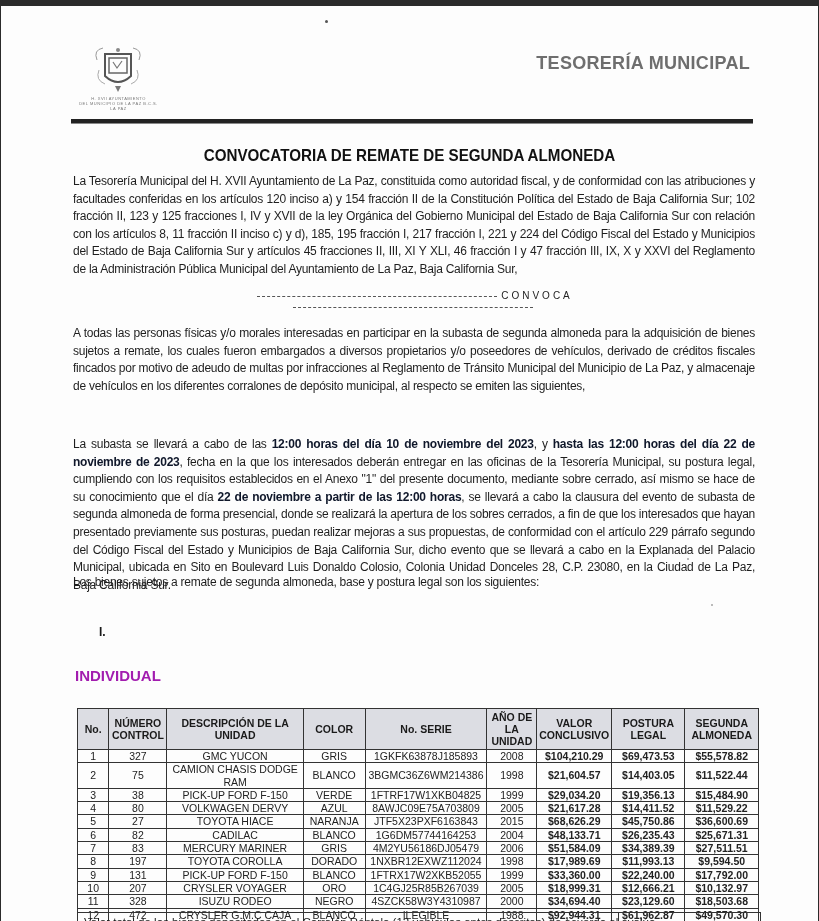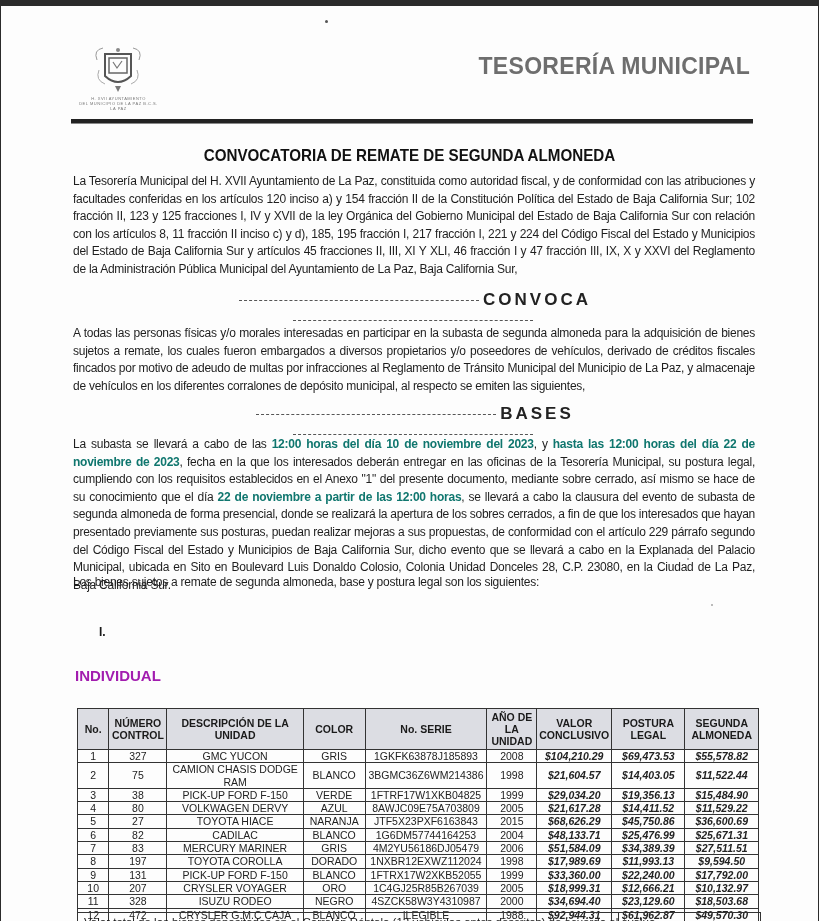--- a/index.html
+++ b/index.html
@@ -10,48 +10,48 @@
     color: #1a1a1a;
   }
   .page {
     position: absolute; left: 1px; top: 6px; width: 817px; height: 915px;
     background: #fdfdfd; overflow: hidden;
   }
   .dot { position: absolute; left: 324px; top: 14px; width: 3px; height: 3px; background: #555; border-radius: 50%; }
   .logo { position: absolute; left: 70px; top: 40px; width: 95px; height: 70px; }
   .logo svg { position: absolute; left: 18px; top: 0; }
   .logo-caption { position: absolute; left: 0; top: 50px; width: 95px; font-size: 4px; line-height: 5px; text-align: center; color: #777; letter-spacing: 0.5px; }
-  .hdr-title { position: absolute; right: 68px; top: 47px; font-size: 23px; font-weight: bold; color: #6e6e6e; letter-spacing: 0.3px; }
+  .hdr-title { position: absolute; right: 68px; top: 47px; font-size: 18px; font-weight: bold; color: #6e6e6e; letter-spacing: 0.3px; }
   .hdr-sub { position: absolute; right: 68px; top: 78px; font-size: 17px; font-weight: bold; color: #6e6e6e; letter-spacing: 0.3px; }
   .hdr-rule { position: absolute; left: 70px; top: 113px; width: 682px; height: 4px; background: #222; border-bottom: 1px solid #888; }
   .doc-title { position: absolute; left: 0; width: 817px; top: 140px; text-align: center; font-size: 16.5px; font-weight: bold; color: #111; transform: scaleX(0.92); }
   .para {
     position: absolute; left: 72px; width: 682px;
     font-size: 12px; line-height: 17.6px; text-align: justify; color: #1e1e1e;
     letter-spacing: -0.25px;
   }
-  .para b { color: #0f766e; }
-  .divider { position: absolute; left: 132px; width: 560px; text-align: center; font-size: 17px; font-weight: bold; letter-spacing: 3px; color: #222; }
+  .para b { color: #0f172a; }
+  .divider { position: absolute; left: 132px; width: 560px; text-align: center; font-size: 10px; font-weight: normal; letter-spacing: 3px; color: #222; }
   .divider .line { display: inline-block; width: 240px; border-bottom: 1px dashed #555; vertical-align: middle; margin: 0 4px; }
   .section-num { position: absolute; left: 98px; top: 619px; font-size: 12px; font-weight: bold; }
   .section-text { position: absolute; left: 146px; top: 612px; width: 608px; font-size: 11px; line-height: 15px; text-align: justify; font-weight: bold; color: #1e1e1e; }
   .section-text u { text-decoration: underline; }
   .individual { position: absolute; left: 74px; top: 661px; font-size: 15px; font-weight: bold; color: #a21caf; }
   table.units {
     position: absolute; left: 76px; top: 702px; width: 682px;
     border-collapse: collapse; font-size: 10.5px;
   }
   table.units th {
     background: #dcdde3; font-weight: bold; font-size: 10.5px; color: #1a1a1a;
     border: 1px solid #333; padding: 2px 2px; line-height: 12px; text-align: center; height: 32px;
   }
   table.units td {
     border: 1px solid #333; padding: 0 3px; line-height: 12.3px; text-align: center; height: 12px; color: #222;
   }
-  table.units td.money { font-weight: bold; font-style: italic; }
+  table.units td.money { font-weight: bold; }
   .total-box {
     position: absolute; left: 76px; top: 906px; width: 682px; height: 20px; border: 1px solid #333; border-bottom: none;
     font-size: 11.5px;
   }
   .total-box .label { position: absolute; left: 6px; top: 3px; }
   .total-box .val { position: absolute; right: 30px; top: 6px; font-weight: bold; }
   .total-box .sep { position: absolute; left: 540px; top: 0; height: 20px; border-left: 1px solid #333; }
   .speck { position: absolute; width: 2px; height: 2px; background: #bbb; }
 </style>
 </head>
@@ -85,23 +85,20 @@
   <div class="doc-title">CONVOCATORIA DE REMATE DE SEGUNDA ALMONEDA</div>
 
   <div class="para" style="top:167px;">La Tesorería Municipal del H. XVII Ayuntamiento de La Paz, constituida como autoridad fiscal, y de conformidad con las atribuciones y facultades conferidas en los artículos 120 inciso a) y 154 fracción II de la Constitución Política del Estado de Baja California Sur; 102 fracción II, 123 y 125 fracciones I, IV y XVII de la ley Orgánica del Gobierno Municipal del Estado de Baja California Sur con relación con los artículos 8, 11 fracción II inciso c) y d), 185, 195 fracción I, 217 fracción I, 221 y 224 del Código Fiscal del Estado y Municipios del Estado de Baja California Sur y artículos 45 fracciones II, III, XI Y XLI, 46 fracción I y 47 fracción III, IX, X y XXVI del Reglamento de la Administración Pública Municipal del Ayuntamiento de La Paz, Baja California Sur,</div>
 
   <div class="divider" style="top:284px;">
     <span class="line"></span><span>CONVOCA</span><span class="line"></span>
   </div>
 
   <div class="para" style="top:319px;">A todas las personas físicas y/o morales interesadas en participar en la subasta de segunda almoneda para la adquisición de bienes sujetos a remate, los cuales fueron embargados a diversos propietarios y/o poseedores de vehículos, derivado de créditos fiscales fincados por motivo de adeudo de multas por infracciones al Reglamento de Tránsito Municipal del Municipio de La Paz, y almacenaje de vehículos en los diferentes corralones de depósito municipal, al respecto se emiten las siguientes,</div>
 
-  <div class="divider" style="top:398px;">
-    <span class="line"></span><span>BASES</span><span class="line"></span>
-  </div>
 
   <div class="para" style="top:430px;"><span>La subasta se llevará a cabo de las </span><b>12:00 horas del día 10 de noviembre del 2023</b><span>, y </span><b>hasta las 12:00 horas del día 22 de noviembre de 2023</b><span>, fecha en la que los interesados deberán entregar en las oficinas de la Tesorería Municipal, su postura legal, cumpliendo con los requisitos establecidos en el Anexo "1" del presente documento, mediante sobre cerrado, así mismo se hace de su conocimiento que el día </span><b>22 de noviembre a partir de las 12:00 horas</b><span>, se llevará a cabo la clausura del evento de subasta de segunda almoneda de forma presencial, donde se realizará la apertura de los sobres cerrados, a fin de que los interesados que hayan presentado previamente sus posturas, puedan realizar mejoras a sus propuestas, de conformidad con el artículo 229 párrafo segundo del Código Fiscal del Estado y Municipios de Baja California Sur, dicho evento que se llevará a cabo en la Explanada del Palacio Municipal, ubicada en Sito en Boulevard Luis Donaldo Colosio, Colonia Unidad Donceles 28, C.P. 23080, en la Ciudad de La Paz, Baja California Sur.</span></div>
 
   <div class="para" style="top:568px;">Los bienes sujetos a remate de segunda almoneda, base y postura legal son los siguientes:</div>
 
   <div class="section-num">I.</div>
 
   <div class="individual">INDIVIDUAL</div>
 
   <table class="units">
@@ -186,21 +183,21 @@
           <td class="money">$36,600.69</td>
         </tr>
         <tr>
           <td>6</td>
           <td>82</td>
           <td>CADILAC</td>
           <td>BLANCO</td>
           <td>1G6DM57744164253</td>
           <td>2004</td>
           <td class="money">$48,133.71</td>
-          <td class="money">$25,476.99</td>
+          <td class="money">$26,235.43</td>
           <td class="money">$25,671.31</td>
         </tr>
         <tr>
           <td>7</td>
           <td>83</td>
           <td>MERCURY MARINER</td>
           <td>GRIS</td>
           <td>4M2YU56186DJ05479</td>
           <td>2006</td>
           <td class="money">$51,584.09</td>

